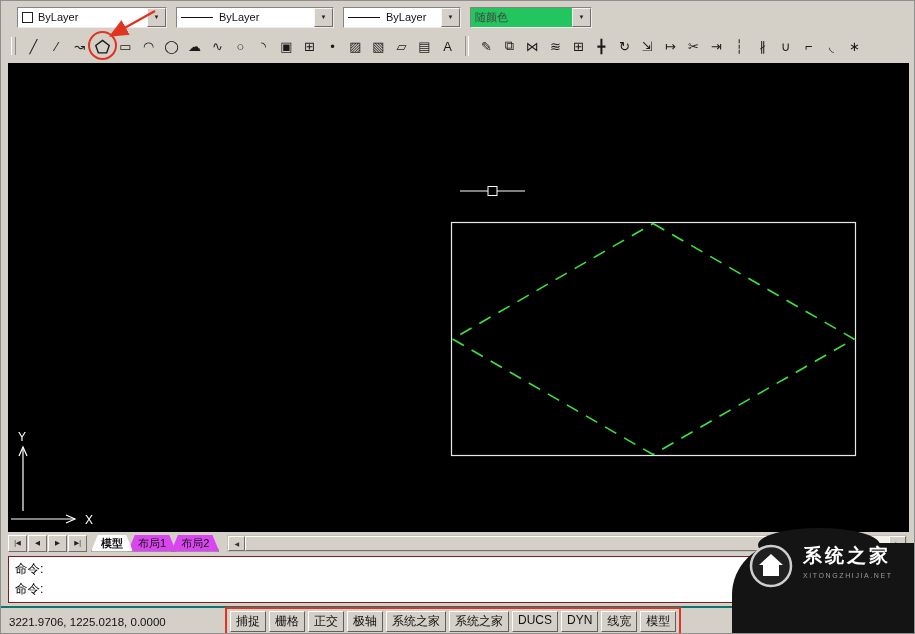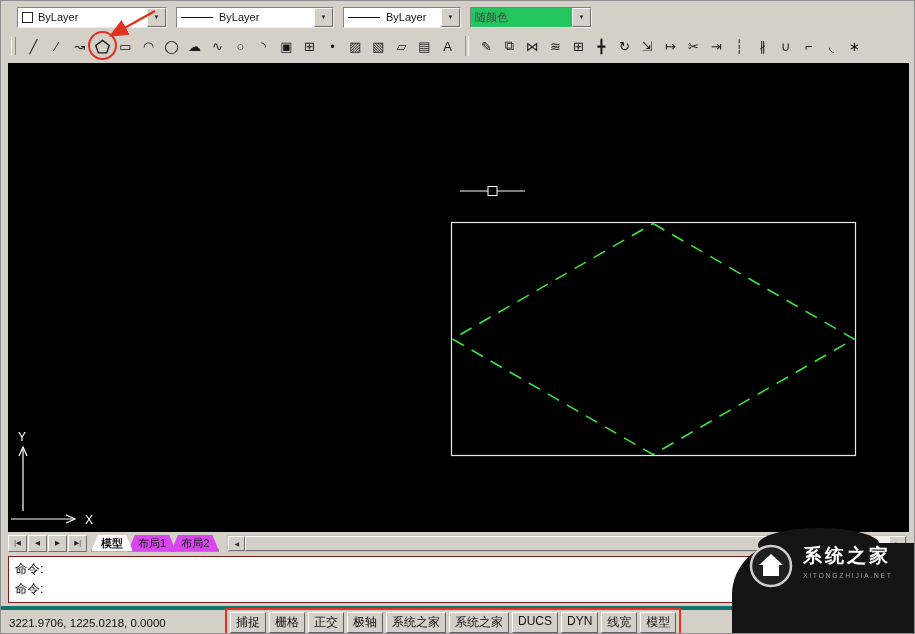--- a/index.html
+++ b/index.html
@@ -42,21 +42,21 @@
   .tab.active{background:#ffffff;font-weight:bold;z-index:2;}
   .hscroll{flex:1;height:15px;margin:0 2px 0 8px;background:#f3f1eb;border:1px solid #c3bfb6;display:flex;align-items:stretch;}
   .hs-arrow{width:15px;background:var(--ui_gray,#d4d0c8);border:1px solid;border-color:#fff #6f6f6f #6f6f6f #fff;
     display:flex;align-items:center;justify-content:center;font-size:6px;color:#333;}
   .hs-thumb{flex:0 0 78%;background:var(--ui_gray,#d4d0c8);border:1px solid;border-color:#fff #6f6f6f #6f6f6f #fff;}
   
   #cmd{position:absolute;left:7px;top:555px;width:901px;height:47px;background:#ffffff;
     border:1px solid #7f1d1d;box-sizing:border-box;padding:2px 6px;font-size:12.5px;color:#000;line-height:20px;}
   
   #status{position:absolute;left:0;top:605px;width:754px;height:29px;display:flex;align-items:center;
-    background:var(--ui_gray,#d4d0c8);border-top:4px solid #0f766e;padding-left:8px;box-sizing:border-box;}
+    background:var(--ui_gray,#d4d0c8);border-top:2px solid #0f766e;padding-left:8px;box-sizing:border-box;}
   .coords{width:216px;font-size:11.5px;color:#111;}
   .annot-box{display:flex;gap:3px;align-items:center;border:2px solid var(--annotation_red,#e23222);padding:2px 3px;}
   .sbtn{font-size:12px;padding:1px 5px;background:var(--ui_gray,#d4d0c8);color:#111;
     border:1px solid;border-color:#fdfdfd #5f5f5f #5f5f5f #fdfdfd;white-space:nowrap;}
   
   #watermark{position:absolute;right:0;bottom:0;width:182px;height:90px;background:#141414;
     border-radius:52px 0 0 0;display:flex;padding-left:16px;box-sizing:border-box;z-index:40;}
   #watermark::before{content:"";position:absolute;top:-15px;right:34px;width:122px;height:34px;
     background:#141414;border-radius:50%;}
   .wm-text{margin-left:9px;position:relative;}

